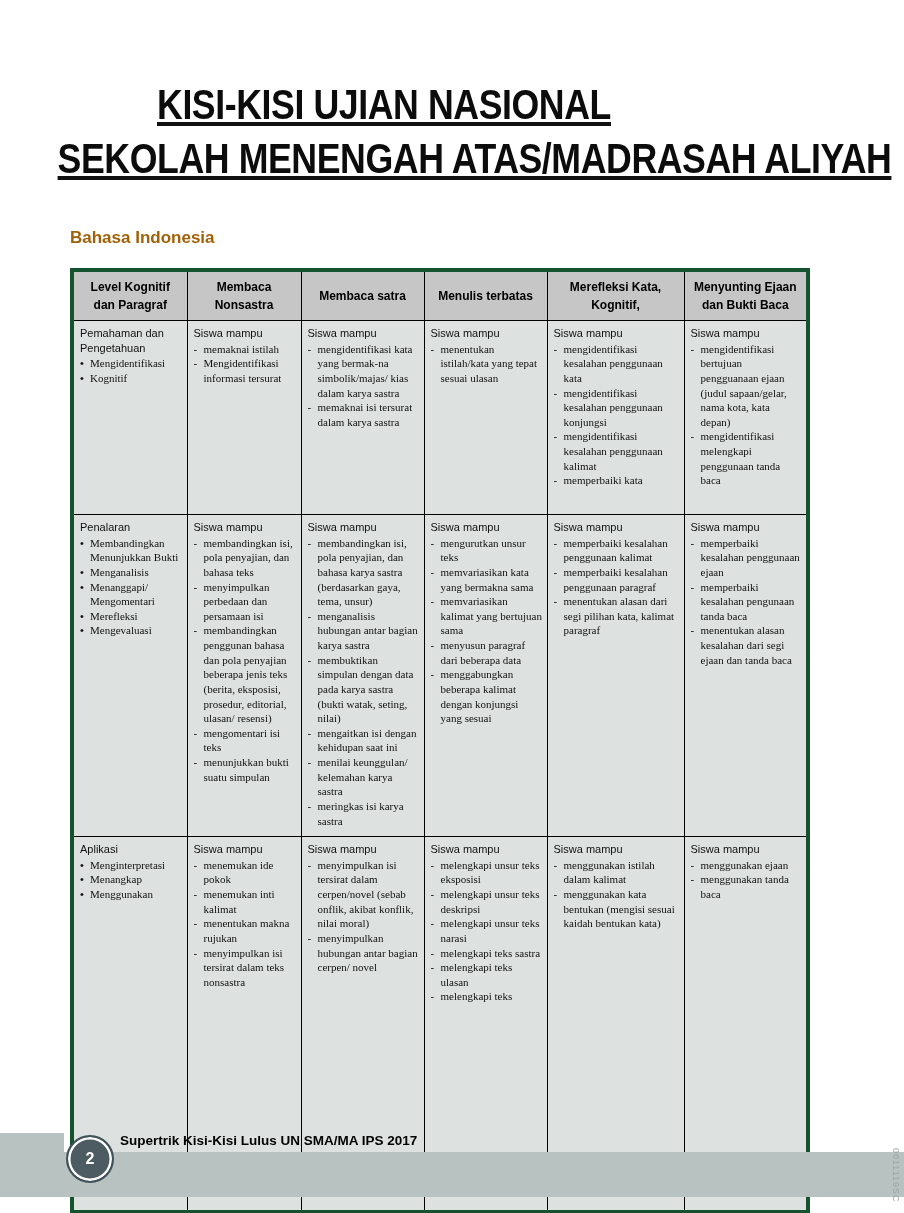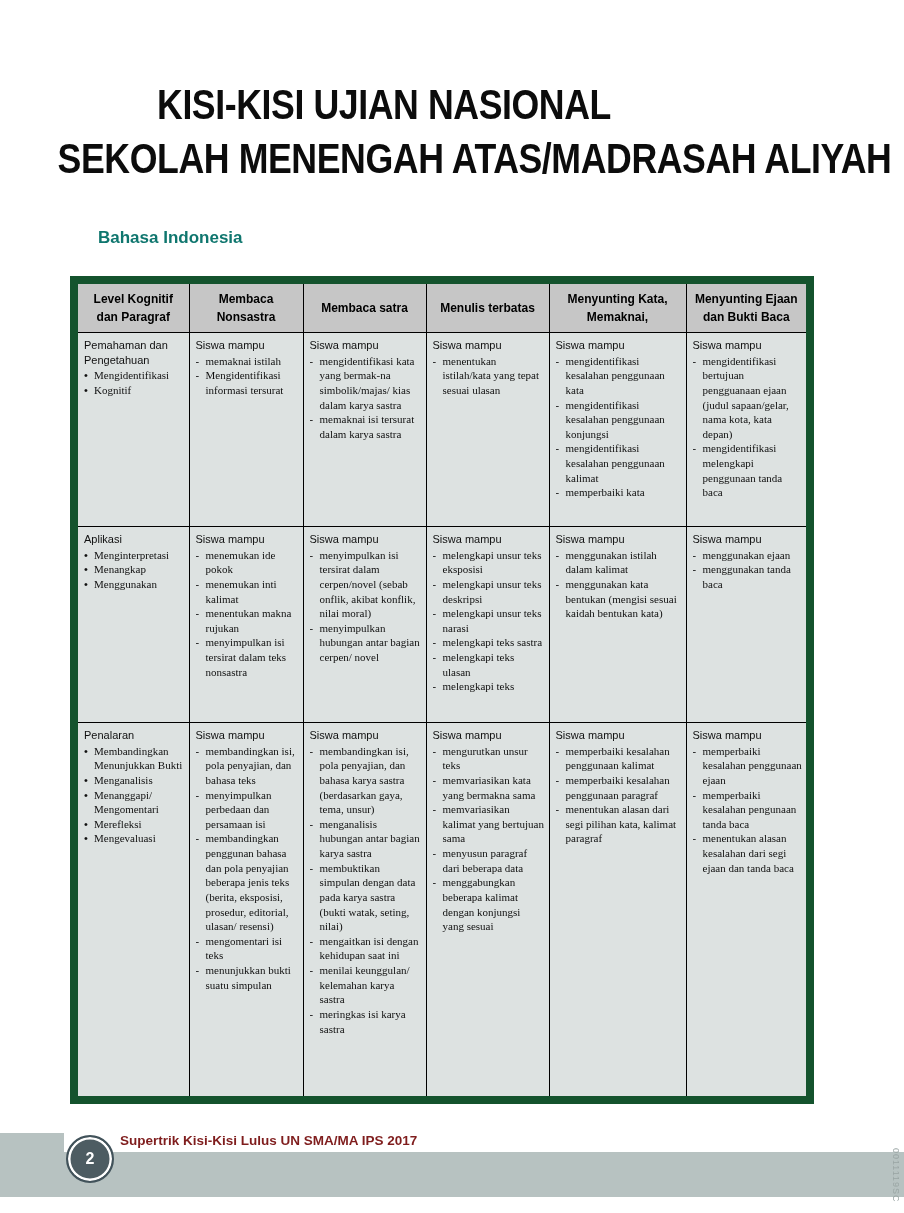--- a/index.html
+++ b/index.html
@@ -5,42 +5,42 @@
   html,body { margin:0; padding:0; }
   body {
     width:904px; height:1213px;
     background:#ffffff;
     font-family:"Liberation Sans", sans-serif;
     position:relative;
     overflow:hidden;
     color:#111;
   }
   
-  .page-title { position:absolute; left:0; top:78px; width:768px; text-align:center; }
+  .page-title { position:absolute; left:0; top:78px; width:768px; text-align:center;text-decoration:underline; }
   .title-line {
     display:block;
     font-weight:800;
     font-size:42px;
     line-height:1.28;
     color:#0c0c0c;
     transform:scaleX(0.85);
     transform-origin:50% 50%;
     white-space:nowrap;
     letter-spacing:-0.5px;
   }
   .section-title {
     position:absolute; left:70px; top:228px;
-    font-size:17px; font-weight:bold; color:#0f766e;margin-left:28px;
+    font-size:17px; font-weight:bold; color:#a16207;
   }
   
   table.kisi {
-    position:absolute; left:70px; top:276px;
+    position:absolute; left:70px; top:268px;
     width:736px;
     border-collapse:collapse;
-    border:8px solid #14532d;
+    border:4px solid #14532d;
     table-layout:fixed;
   }
   table.kisi th {
     background:var(--header-bg,#c6c6c6);
     border:1px solid #000;
     font-size:12px; font-weight:bold;
     text-align:center; vertical-align:middle;
     padding:5px 2px; height:38px; line-height:1.5;
     color:#000;
   }
@@ -75,21 +75,21 @@
     width:44px; height:44px; border-radius:50%;
     background:var(--circle,#4d5c62);
     border:2px solid #41525a;
     box-shadow:inset 0 0 0 2.5px #ffffff;
     display:flex; align-items:center; justify-content:center;
     color:#ffffff; font-size:16px; font-weight:bold;
     z-index:2;
   }
   .footer-text {
     position:absolute; left:120px; top:1133px;
-    font-size:13.5px; font-weight:600; color:#7f1d1d;
+    font-size:13.5px; font-weight:600; color:#000000;
   }
   .side-code {
     position:absolute; right:3px; top:1148px;
     writing-mode:vertical-rl;
     font-size:9px; color:#9aa5a4; letter-spacing:1px;
     font-family:"Liberation Sans", sans-serif;
   }
 </style>
 </head>
 <body style="--header-bg: #c6c6c6; --cell-bg: #dde2e1; --band: #b7c2c1; --circle: #4d5c62;">
@@ -120,22 +120,22 @@
           <div>Membaca</div>
           <div>Nonsastra</div>
         </th>
         <th>
           <div>Membaca satra</div>
         </th>
         <th>
           <div>Menulis terbatas</div>
         </th>
         <th>
-          <div>Menyunting Kata,</div>
-          <div>Memaknai,</div>
+          <div>Merefleksi Kata,</div>
+          <div>Kognitif,</div>
         </th>
         <th>
           <div>Menyunting Ejaan</div>
           <div>dan Bukti Baca</div>
         </th>
       </tr>
   </thead>
   <tbody id="table-body">
       <tr>
         <td>
@@ -216,262 +216,262 @@
             </li>
             <li>
               <span class="marker">-</span>
               <span class="itext">mengidentifikasi melengkapi penggunaan tanda baca</span>
             </li>
           </ul>
         </td>
       </tr>
       <tr>
         <td>
-          <div class="intro">Aplikasi</div>
-          <ul>
-            <li>
-              <span class="marker">•</span>
-              <span class="itext">Menginterpretasi</span>
-            </li>
-            <li>
-              <span class="marker">•</span>
-              <span class="itext">Menangkap</span>
-            </li>
-            <li>
-              <span class="marker">•</span>
-              <span class="itext">Menggunakan</span>
-            </li>
-          </ul>
-        </td>
-        <td>
-          <div class="intro">Siswa mampu</div>
-          <ul>
-            <li>
-              <span class="marker">-</span>
-              <span class="itext">menemukan ide pokok</span>
-            </li>
-            <li>
-              <span class="marker">-</span>
-              <span class="itext">menemukan inti kalimat</span>
-            </li>
-            <li>
-              <span class="marker">-</span>
-              <span class="itext">menentukan makna rujukan</span>
-            </li>
-            <li>
-              <span class="marker">-</span>
-              <span class="itext">menyimpulkan isi tersirat dalam teks nonsastra</span>
-            </li>
-          </ul>
-        </td>
-        <td>
-          <div class="intro">Siswa mampu</div>
-          <ul>
-            <li>
-              <span class="marker">-</span>
-              <span class="itext">menyimpulkan isi tersirat dalam cerpen/novel (sebab onflik, akibat konflik, nilai moral)</span>
-            </li>
-            <li>
-              <span class="marker">-</span>
-              <span class="itext">menyimpulkan hubungan antar bagian cerpen/ novel</span>
-            </li>
-          </ul>
-        </td>
-        <td>
-          <div class="intro">Siswa mampu</div>
-          <ul>
-            <li>
-              <span class="marker">-</span>
-              <span class="itext">melengkapi unsur teks eksposisi</span>
-            </li>
-            <li>
-              <span class="marker">-</span>
-              <span class="itext">melengkapi unsur teks deskripsi</span>
-            </li>
-            <li>
-              <span class="marker">-</span>
-              <span class="itext">melengkapi unsur teks narasi</span>
-            </li>
-            <li>
-              <span class="marker">-</span>
-              <span class="itext">melengkapi teks sastra</span>
-            </li>
-            <li>
-              <span class="marker">-</span>
-              <span class="itext">melengkapi teks ulasan</span>
-            </li>
-            <li>
-              <span class="marker">-</span>
-              <span class="itext">melengkapi teks</span>
-            </li>
-          </ul>
-        </td>
-        <td>
-          <div class="intro">Siswa mampu</div>
-          <ul>
-            <li>
-              <span class="marker">-</span>
-              <span class="itext">menggunakan istilah dalam kalimat</span>
-            </li>
-            <li>
-              <span class="marker">-</span>
-              <span class="itext">menggunakan kata bentukan (mengisi sesuai kaidah bentukan kata)</span>
-            </li>
-          </ul>
-        </td>
-        <td>
-          <div class="intro">Siswa mampu</div>
-          <ul>
-            <li>
-              <span class="marker">-</span>
-              <span class="itext">menggunakan ejaan</span>
-            </li>
-            <li>
-              <span class="marker">-</span>
-              <span class="itext">menggunakan tanda baca</span>
+          <div class="intro">Penalaran</div>
+          <ul>
+            <li>
+              <span class="marker">•</span>
+              <span class="itext">Membandingkan Menunjukkan Bukti</span>
+            </li>
+            <li>
+              <span class="marker">•</span>
+              <span class="itext">Menganalisis</span>
+            </li>
+            <li>
+              <span class="marker">•</span>
+              <span class="itext">Menanggapi/ Mengomentari</span>
+            </li>
+            <li>
+              <span class="marker">•</span>
+              <span class="itext">Merefleksi</span>
+            </li>
+            <li>
+              <span class="marker">•</span>
+              <span class="itext">Mengevaluasi</span>
+            </li>
+          </ul>
+        </td>
+        <td>
+          <div class="intro">Siswa mampu</div>
+          <ul>
+            <li>
+              <span class="marker">-</span>
+              <span class="itext">membandingkan isi, pola penyajian, dan bahasa teks</span>
+            </li>
+            <li>
+              <span class="marker">-</span>
+              <span class="itext">menyimpulkan perbedaan dan persamaan isi</span>
+            </li>
+            <li>
+              <span class="marker">-</span>
+              <span class="itext">membandingkan penggunan bahasa dan pola penyajian beberapa jenis teks (berita, eksposisi, prosedur, editorial, ulasan/ resensi)</span>
+            </li>
+            <li>
+              <span class="marker">-</span>
+              <span class="itext">mengomentari isi teks</span>
+            </li>
+            <li>
+              <span class="marker">-</span>
+              <span class="itext">menunjukkan bukti suatu simpulan</span>
+            </li>
+          </ul>
+        </td>
+        <td>
+          <div class="intro">Siswa mampu</div>
+          <ul>
+            <li>
+              <span class="marker">-</span>
+              <span class="itext">membandingkan isi, pola penyajian, dan bahasa karya sastra (berdasarkan gaya, tema, unsur)</span>
+            </li>
+            <li>
+              <span class="marker">-</span>
+              <span class="itext">menganalisis hubungan antar bagian karya sastra</span>
+            </li>
+            <li>
+              <span class="marker">-</span>
+              <span class="itext">membuktikan simpulan dengan data pada karya sastra (bukti watak, seting, nilai)</span>
+            </li>
+            <li>
+              <span class="marker">-</span>
+              <span class="itext">mengaitkan isi dengan kehidupan saat ini</span>
+            </li>
+            <li>
+              <span class="marker">-</span>
+              <span class="itext">menilai keunggulan/ kelemahan karya sastra</span>
+            </li>
+            <li>
+              <span class="marker">-</span>
+              <span class="itext">meringkas isi karya sastra</span>
+            </li>
+          </ul>
+        </td>
+        <td>
+          <div class="intro">Siswa mampu</div>
+          <ul>
+            <li>
+              <span class="marker">-</span>
+              <span class="itext">mengurutkan unsur teks</span>
+            </li>
+            <li>
+              <span class="marker">-</span>
+              <span class="itext">memvariasikan kata yang bermakna sama</span>
+            </li>
+            <li>
+              <span class="marker">-</span>
+              <span class="itext">memvariasikan kalimat yang bertujuan sama</span>
+            </li>
+            <li>
+              <span class="marker">-</span>
+              <span class="itext">menyusun paragraf dari beberapa data</span>
+            </li>
+            <li>
+              <span class="marker">-</span>
+              <span class="itext">menggabungkan beberapa kalimat dengan konjungsi yang sesuai</span>
+            </li>
+          </ul>
+        </td>
+        <td>
+          <div class="intro">Siswa mampu</div>
+          <ul>
+            <li>
+              <span class="marker">-</span>
+              <span class="itext">memperbaiki kesalahan penggunaan kalimat</span>
+            </li>
+            <li>
+              <span class="marker">-</span>
+              <span class="itext">memperbaiki kesalahan penggunaan paragraf</span>
+            </li>
+            <li>
+              <span class="marker">-</span>
+              <span class="itext">menentukan alasan dari segi pilihan kata, kalimat paragraf</span>
+            </li>
+          </ul>
+        </td>
+        <td>
+          <div class="intro">Siswa mampu</div>
+          <ul>
+            <li>
+              <span class="marker">-</span>
+              <span class="itext">memperbaiki kesalahan penggunaan ejaan</span>
+            </li>
+            <li>
+              <span class="marker">-</span>
+              <span class="itext">memperbaiki kesalahan pengunaan tanda baca</span>
+            </li>
+            <li>
+              <span class="marker">-</span>
+              <span class="itext">menentukan alasan kesalahan dari segi ejaan dan tanda baca</span>
             </li>
           </ul>
         </td>
       </tr>
       <tr>
         <td>
-          <div class="intro">Penalaran</div>
-          <ul>
-            <li>
-              <span class="marker">•</span>
-              <span class="itext">Membandingkan Menunjukkan Bukti</span>
-            </li>
-            <li>
-              <span class="marker">•</span>
-              <span class="itext">Menganalisis</span>
-            </li>
-            <li>
-              <span class="marker">•</span>
-              <span class="itext">Menanggapi/ Mengomentari</span>
-            </li>
-            <li>
-              <span class="marker">•</span>
-              <span class="itext">Merefleksi</span>
-            </li>
-            <li>
-              <span class="marker">•</span>
-              <span class="itext">Mengevaluasi</span>
-            </li>
-          </ul>
-        </td>
-        <td>
-          <div class="intro">Siswa mampu</div>
-          <ul>
-            <li>
-              <span class="marker">-</span>
-              <span class="itext">membandingkan isi, pola penyajian, dan bahasa teks</span>
-            </li>
-            <li>
-              <span class="marker">-</span>
-              <span class="itext">menyimpulkan perbedaan dan persamaan isi</span>
-            </li>
-            <li>
-              <span class="marker">-</span>
-              <span class="itext">membandingkan penggunan bahasa dan pola penyajian beberapa jenis teks (berita, eksposisi, prosedur, editorial, ulasan/ resensi)</span>
-            </li>
-            <li>
-              <span class="marker">-</span>
-              <span class="itext">mengomentari isi teks</span>
-            </li>
-            <li>
-              <span class="marker">-</span>
-              <span class="itext">menunjukkan bukti suatu simpulan</span>
-            </li>
-          </ul>
-        </td>
-        <td>
-          <div class="intro">Siswa mampu</div>
-          <ul>
-            <li>
-              <span class="marker">-</span>
-              <span class="itext">membandingkan isi, pola penyajian, dan bahasa karya sastra (berdasarkan gaya, tema, unsur)</span>
-            </li>
-            <li>
-              <span class="marker">-</span>
-              <span class="itext">menganalisis hubungan antar bagian karya sastra</span>
-            </li>
-            <li>
-              <span class="marker">-</span>
-              <span class="itext">membuktikan simpulan dengan data pada karya sastra (bukti watak, seting, nilai)</span>
-            </li>
-            <li>
-              <span class="marker">-</span>
-              <span class="itext">mengaitkan isi dengan kehidupan saat ini</span>
-            </li>
-            <li>
-              <span class="marker">-</span>
-              <span class="itext">menilai keunggulan/ kelemahan karya sastra</span>
-            </li>
-            <li>
-              <span class="marker">-</span>
-              <span class="itext">meringkas isi karya sastra</span>
-            </li>
-          </ul>
-        </td>
-        <td>
-          <div class="intro">Siswa mampu</div>
-          <ul>
-            <li>
-              <span class="marker">-</span>
-              <span class="itext">mengurutkan unsur teks</span>
-            </li>
-            <li>
-              <span class="marker">-</span>
-              <span class="itext">memvariasikan kata yang bermakna sama</span>
-            </li>
-            <li>
-              <span class="marker">-</span>
-              <span class="itext">memvariasikan kalimat yang bertujuan sama</span>
-            </li>
-            <li>
-              <span class="marker">-</span>
-              <span class="itext">menyusun paragraf dari beberapa data</span>
-            </li>
-            <li>
-              <span class="marker">-</span>
-              <span class="itext">menggabungkan beberapa kalimat dengan konjungsi yang sesuai</span>
-            </li>
-          </ul>
-        </td>
-        <td>
-          <div class="intro">Siswa mampu</div>
-          <ul>
-            <li>
-              <span class="marker">-</span>
-              <span class="itext">memperbaiki kesalahan penggunaan kalimat</span>
-            </li>
-            <li>
-              <span class="marker">-</span>
-              <span class="itext">memperbaiki kesalahan penggunaan paragraf</span>
-            </li>
-            <li>
-              <span class="marker">-</span>
-              <span class="itext">menentukan alasan dari segi pilihan kata, kalimat paragraf</span>
-            </li>
-          </ul>
-        </td>
-        <td>
-          <div class="intro">Siswa mampu</div>
-          <ul>
-            <li>
-              <span class="marker">-</span>
-              <span class="itext">memperbaiki kesalahan penggunaan ejaan</span>
-            </li>
-            <li>
-              <span class="marker">-</span>
-              <span class="itext">memperbaiki kesalahan pengunaan tanda baca</span>
-            </li>
-            <li>
-              <span class="marker">-</span>
-              <span class="itext">menentukan alasan kesalahan dari segi ejaan dan tanda baca</span>
+          <div class="intro">Aplikasi</div>
+          <ul>
+            <li>
+              <span class="marker">•</span>
+              <span class="itext">Menginterpretasi</span>
+            </li>
+            <li>
+              <span class="marker">•</span>
+              <span class="itext">Menangkap</span>
+            </li>
+            <li>
+              <span class="marker">•</span>
+              <span class="itext">Menggunakan</span>
+            </li>
+          </ul>
+        </td>
+        <td>
+          <div class="intro">Siswa mampu</div>
+          <ul>
+            <li>
+              <span class="marker">-</span>
+              <span class="itext">menemukan ide pokok</span>
+            </li>
+            <li>
+              <span class="marker">-</span>
+              <span class="itext">menemukan inti kalimat</span>
+            </li>
+            <li>
+              <span class="marker">-</span>
+              <span class="itext">menentukan makna rujukan</span>
+            </li>
+            <li>
+              <span class="marker">-</span>
+              <span class="itext">menyimpulkan isi tersirat dalam teks nonsastra</span>
+            </li>
+          </ul>
+        </td>
+        <td>
+          <div class="intro">Siswa mampu</div>
+          <ul>
+            <li>
+              <span class="marker">-</span>
+              <span class="itext">menyimpulkan isi tersirat dalam cerpen/novel (sebab onflik, akibat konflik, nilai moral)</span>
+            </li>
+            <li>
+              <span class="marker">-</span>
+              <span class="itext">menyimpulkan hubungan antar bagian cerpen/ novel</span>
+            </li>
+          </ul>
+        </td>
+        <td>
+          <div class="intro">Siswa mampu</div>
+          <ul>
+            <li>
+              <span class="marker">-</span>
+              <span class="itext">melengkapi unsur teks eksposisi</span>
+            </li>
+            <li>
+              <span class="marker">-</span>
+              <span class="itext">melengkapi unsur teks deskripsi</span>
+            </li>
+            <li>
+              <span class="marker">-</span>
+              <span class="itext">melengkapi unsur teks narasi</span>
+            </li>
+            <li>
+              <span class="marker">-</span>
+              <span class="itext">melengkapi teks sastra</span>
+            </li>
+            <li>
+              <span class="marker">-</span>
+              <span class="itext">melengkapi teks ulasan</span>
+            </li>
+            <li>
+              <span class="marker">-</span>
+              <span class="itext">melengkapi teks</span>
+            </li>
+          </ul>
+        </td>
+        <td>
+          <div class="intro">Siswa mampu</div>
+          <ul>
+            <li>
+              <span class="marker">-</span>
+              <span class="itext">menggunakan istilah dalam kalimat</span>
+            </li>
+            <li>
+              <span class="marker">-</span>
+              <span class="itext">menggunakan kata bentukan (mengisi sesuai kaidah bentukan kata)</span>
+            </li>
+          </ul>
+        </td>
+        <td>
+          <div class="intro">Siswa mampu</div>
+          <ul>
+            <li>
+              <span class="marker">-</span>
+              <span class="itext">menggunakan ejaan</span>
+            </li>
+            <li>
+              <span class="marker">-</span>
+              <span class="itext">menggunakan tanda baca</span>
             </li>
           </ul>
         </td>
       </tr>
     </tbody>
 </table>
 
 <div class="footer-notch"></div>
 <div class="footer-band"></div>
 <div class="page-circle">

